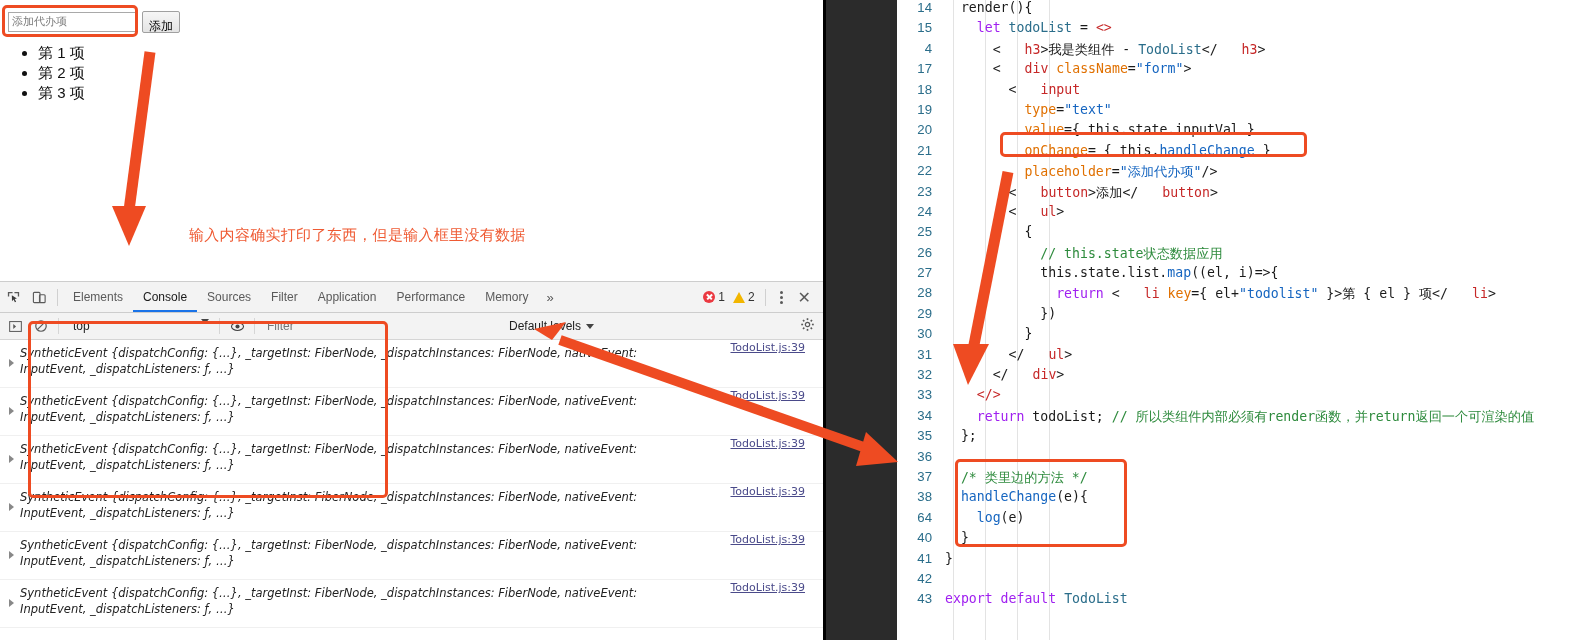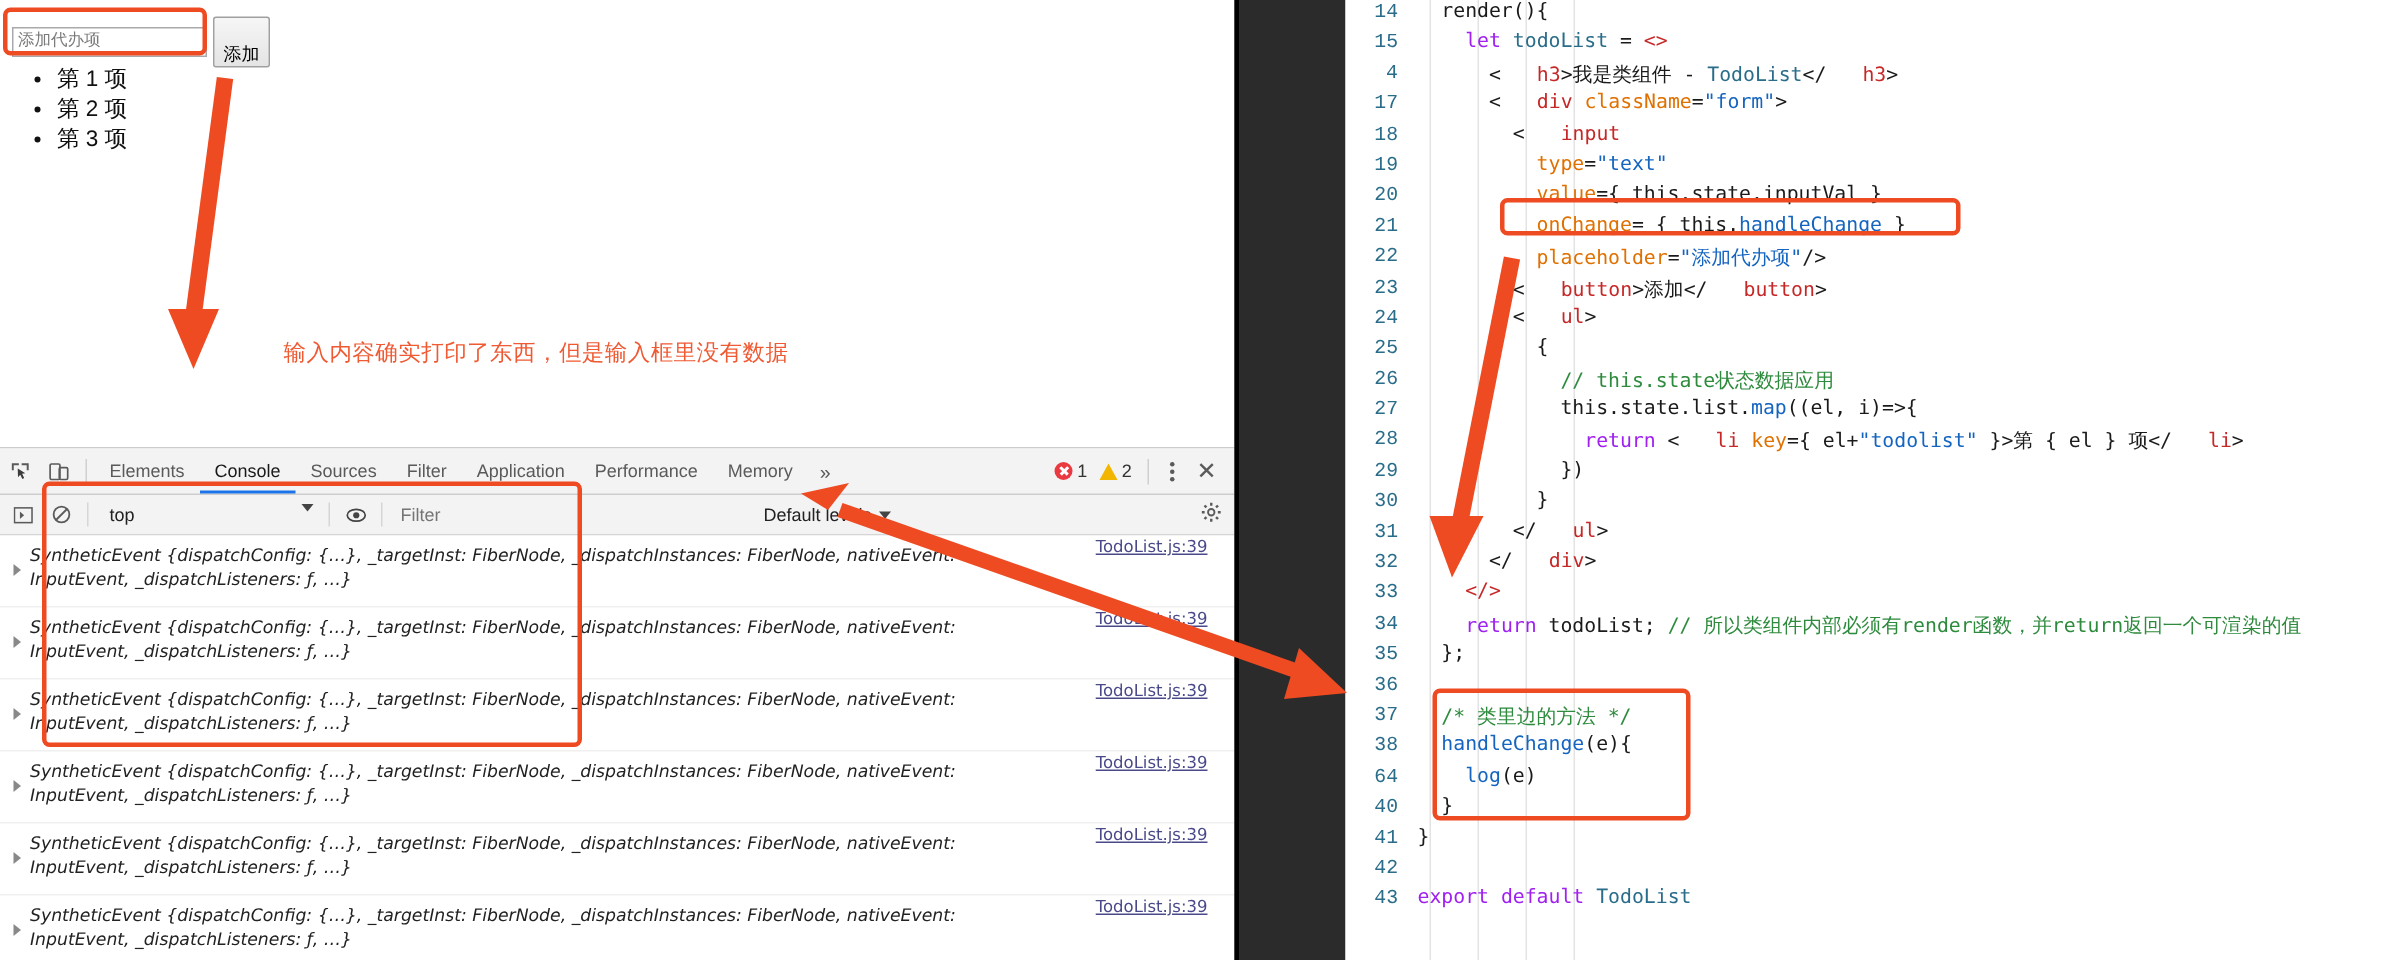--- a/index.html
+++ b/index.html
@@ -28,40 +28,40 @@
     font-family: Liberation Mono, monospace;
     font-size: 11px; color: #000;
     padding: 1px 3px; background: #fff; outline: none;
   }
   .todo-input::placeholder { color: #7a7a7a; }
   .add-btn {
     height: 22px; min-width: 34px;
     border: 1px solid #a0a0a0; border-radius: 2px;
     background: linear-gradient(#f6f6f6, #e4e4e4);
     font-family: Liberation Mono, monospace;
-    font-size: 12px; color: #000; padding: 16px 6px; cursor: default;
+    font-size: 12px; color: #000; padding: 6px 6px; cursor: default;
   }
 
   .todo-list {
     position: absolute; left: 0px; top: 43px;
     margin: 0; padding-left: 38px;
     list-style: disc;
     font-size: 15px; line-height: 20px; color: #111;
   }
   .todo-list li { margin: 0; padding: 0; }
 
   .note-text {
     position: absolute; left: 189px; top: 226px;
     font-size: 15px; color: #ef5a33; white-space: nowrap;
     letter-spacing: 0.3px;
   }
 
   
   .devtools {
-    position: absolute; left: 0; top: 298px; width: 823px; height: 302px;
+    position: absolute; left: 0; top: 281px; width: 823px; height: 302px;
     background: #fff; border-top: 1px solid #cdcdcd;
   }
   .dt-tabbar {
     position: relative; height: 31px; background: #f3f3f3;
     border-bottom: 1px solid #cdcdcd; display: flex; align-items: center;
   }
   .dt-icbtn {
     width: 26px; height: 26px; display: flex; align-items: center; justify-content: center;
     color: #5a5a5a;
   }
@@ -131,21 +131,21 @@
   }
 
   
   .code-pane {
     position: absolute; left: 897px; top: 0; width: 699px; height: 640px;
     background: #fff; overflow: hidden;
   }
   .code-line { position: relative; height: 20.4px; display: flex; font-family: "DejaVu Sans Mono", monospace; font-size: 13.2px; }
   .ln {
     width: 48px; text-align: right; padding-right: 13px; color: #2a6d8a;
-    font-family: Liberation Mono, monospace; font-size: 13.2px; flex: none; user-select: none;
+    font-family: Liberation Sans, sans-serif; font-size: 13.2px; flex: none; user-select: none;
   }
   .code-txt { white-space: pre; color: #1a1a1a; }
   .guides { position: absolute; left: 48px; top: 0; bottom: 0; width: 300px; pointer-events: none; }
   .guide { position: absolute; top: 0; bottom: 0; width: 1px; background: #e3e3e3; }
 
   
   .k  { color: #a020f0; }      
   .tag{ color: #c62828; padding-left: 24px; }      
   .br { color: #c62828; }      
   .at { color: #e07000; }      

